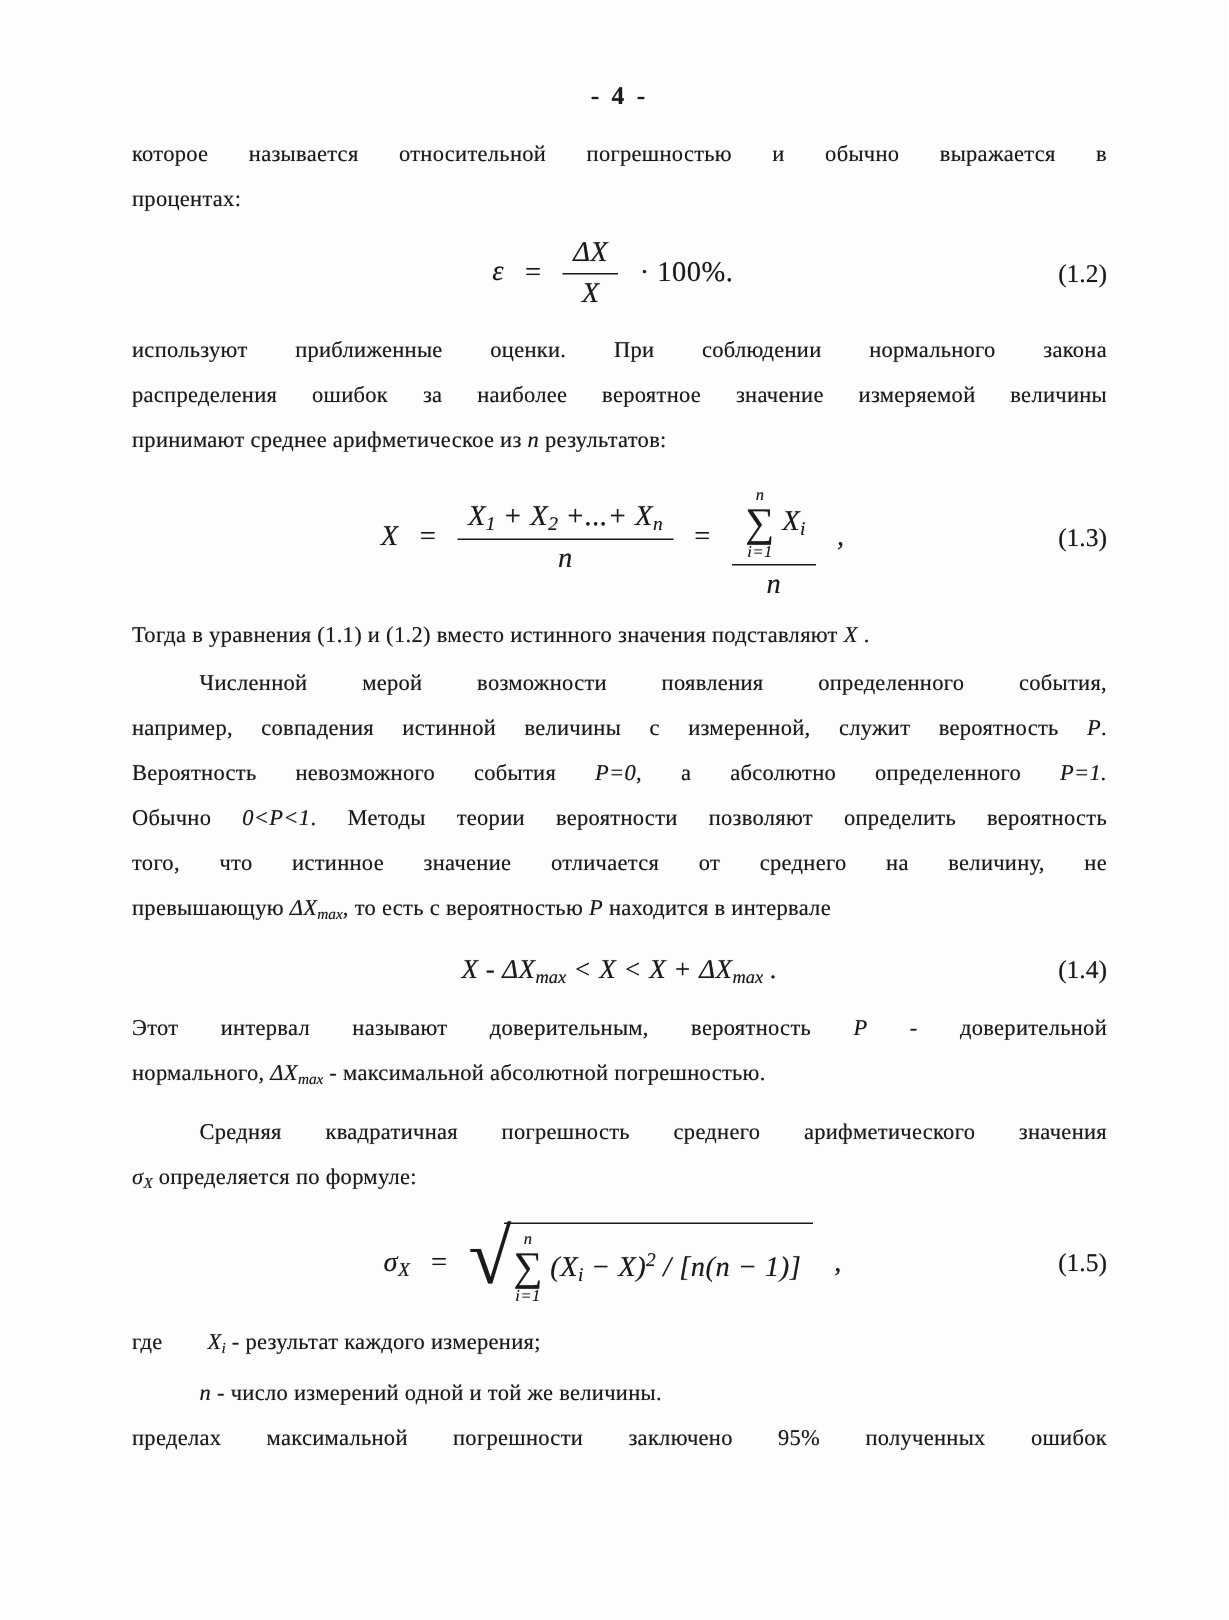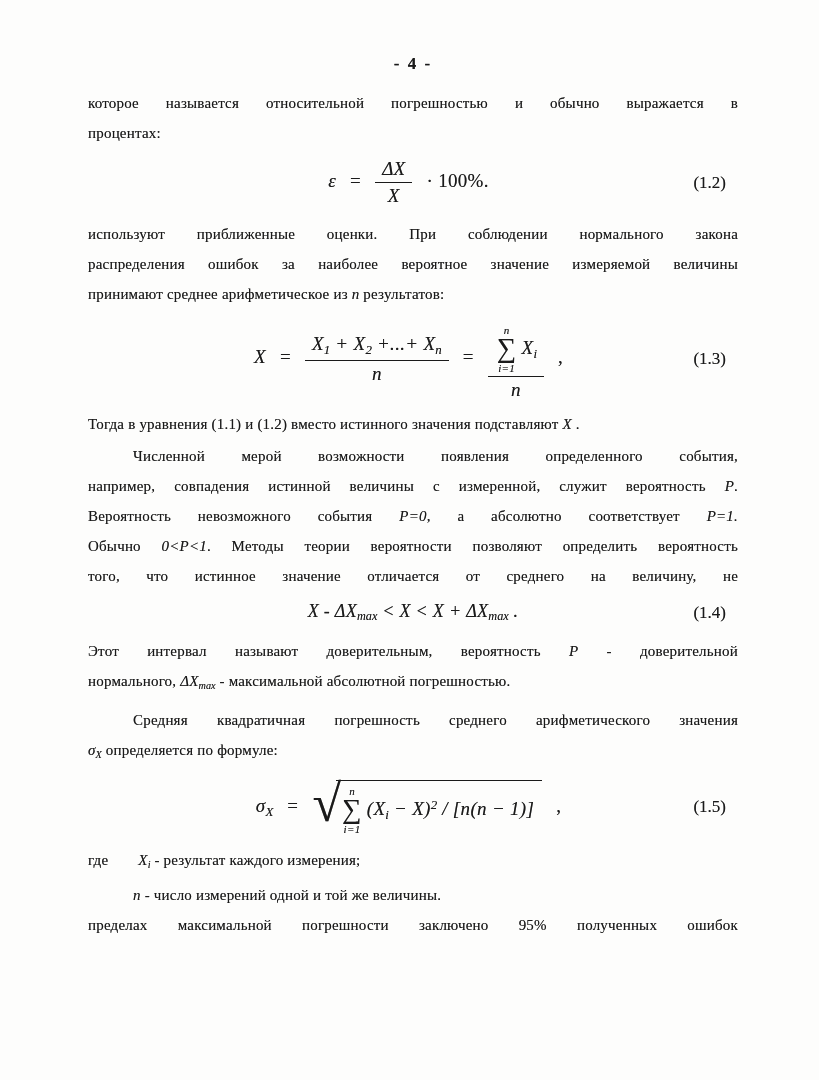--- a/index.html
+++ b/index.html
@@ -25,21 +25,21 @@
   .msub { font-style: italic; font-size: 0.68em; vertical-align: -0.28em; letter-spacing: 0; }
   .msup { font-size: 0.68em; vertical-align: 0.5em; letter-spacing: 0; }
   .gsp { display: inline-block; width: 30px; }
   .formula {
     position: relative; text-align: center; font-size: 19px;
     letter-spacing: 0.3px;
   }
   .fexpr { display: inline-block; font-style: italic; }
   .feq { margin: 0 9px; font-style: normal; }
   .ftag {
-    position: absolute; right: 12px; top: 50%; transform: translateY(-50%);
+    position: absolute; right: 0; top: 50%; transform: translateY(-50%);
     font-size: 17px; font-style: normal; letter-spacing: 0;
   }
   .frac { display: inline-block; vertical-align: middle; text-align: center; }
   .fn { display: block; padding: 0 7px 2px 7px; border-bottom: 1.5px solid #1a1a1a; }
   .fd { display: block; padding: 2px 7px 0 7px; }
   .sum { display: inline-flex; flex-direction: column; align-items: center; vertical-align: middle; line-height: 1; margin: 0 5px 0 2px; }
   .sum .lim { font-size: 11px; font-style: italic; line-height: 1.1; }
   .sum .sig { font-size: 27px; font-style: normal; line-height: 0.95; }
   .sumrow { display: inline-flex; align-items: center; }
   .f2 { margin: 10px 0 12px 0; }
@@ -108,23 +108,24 @@
         </span>
         <span class="feq">,</span>
       </span>
       <span class="ftag">(1.3)</span>
     </div>
 
     <div class="line sp2"><span>Тогда в уравнения (1.1) и (1.2) вместо истинного значения подставляют </span><span class="mi">X</span><span> .</span></div>
 
     <div class="line j ind sp2"><span>Численной мерой возможности появления определенного события,</span></div>
     <div class="line j"><span>например, совпадения истинной величины с измеренной, служит вероятность </span><span class="mi">P</span><span>.</span></div>
-    <div class="line j"><span>Вероятность невозможного события </span><span class="mi">P=0</span><span>, а абсолютно соответствует </span><span class="mi">P=1.</span></div>
+    <div class="line j"><span>Вероятность невозможного события </span><span class="mi">P=0</span><span>, а абсолютно определенного </span><span class="mi">P=1.</span></div>
     <div class="line j"><span>Обычно </span><span class="mi">0&lt;P&lt;1</span><span>. Методы теории вероятности позволяют определить вероятность</span></div>
     <div class="line j"><span>того, что истинное значение отличается от среднего на величину, не</span></div>
+    <div class="line"><span>превышающую </span><span class="mi">ΔX</span><span class="msub">max</span><span>, то есть с вероятностью </span><span class="mi">P</span><span> находится в интервале</span></div>
 
     <div class="formula f4">
       <span class="fexpr"><span class="mi">X</span><span> - </span><span class="mi">ΔX</span><span class="msub">max</span><span> &lt; </span><span class="mi">X</span><span> &lt; </span><span class="mi">X</span><span> + </span><span class="mi">ΔX</span><span class="msub">max</span><span> .</span></span>
       <span class="ftag">(1.4)</span>
     </div>
 
     <div class="line j"><span>Этот интервал называют доверительным, вероятность </span><span class="mi">P</span><span> - доверительной</span></div>
     <div class="line"><span>нормального, </span><span class="mi">ΔX</span><span class="msub">max</span><span> - максимальной абсолютной погрешностью.</span></div>
 
     <div class="line j ind sp4"><span>Средняя квадратичная погрешность среднего арифметического значения</span></div>

